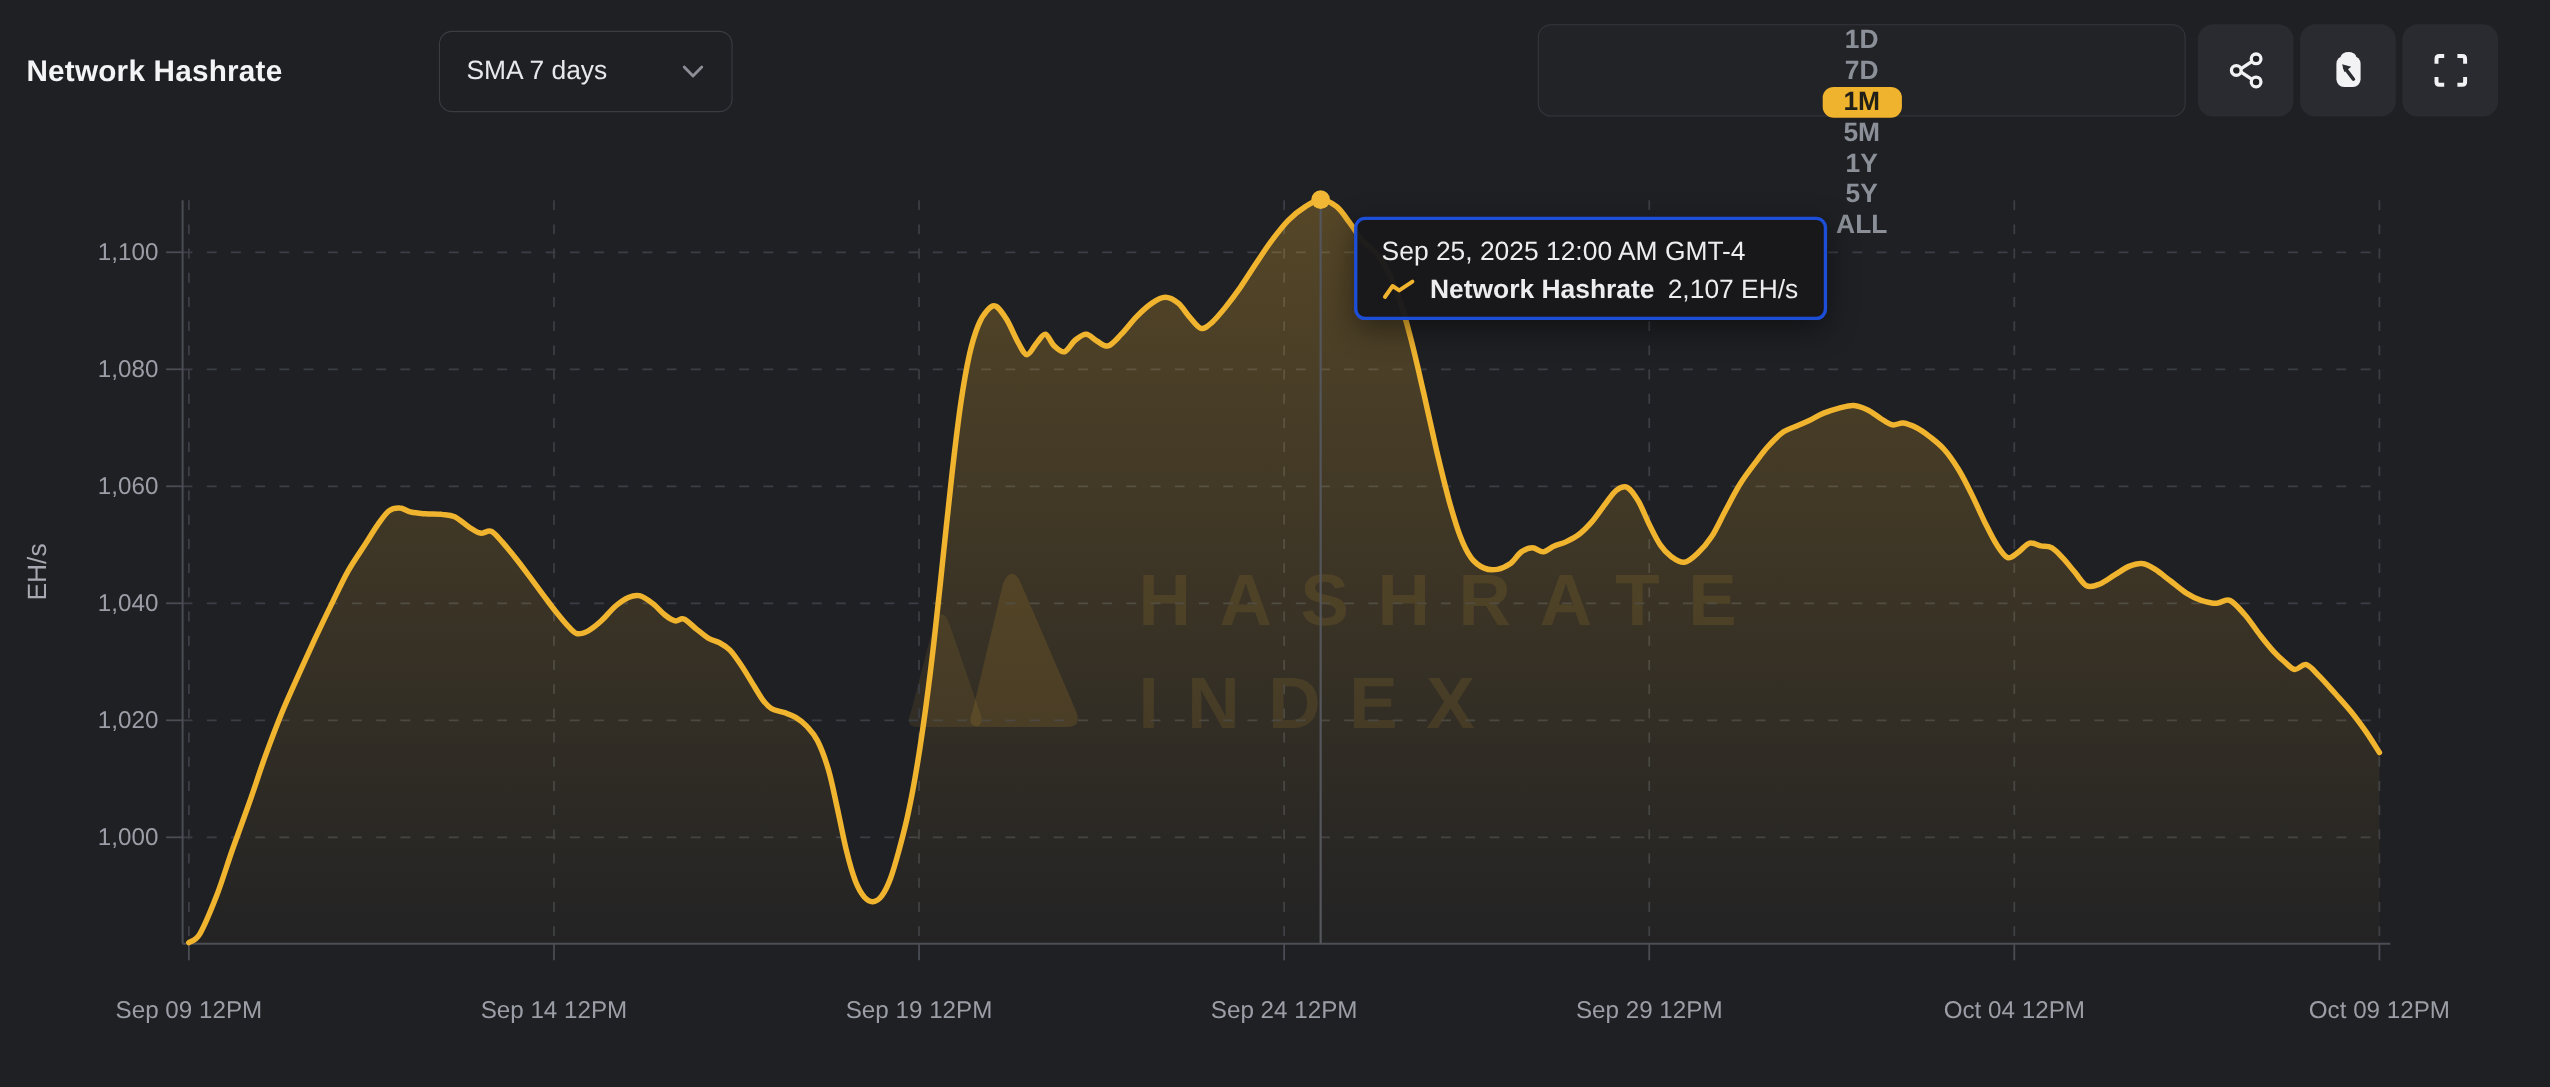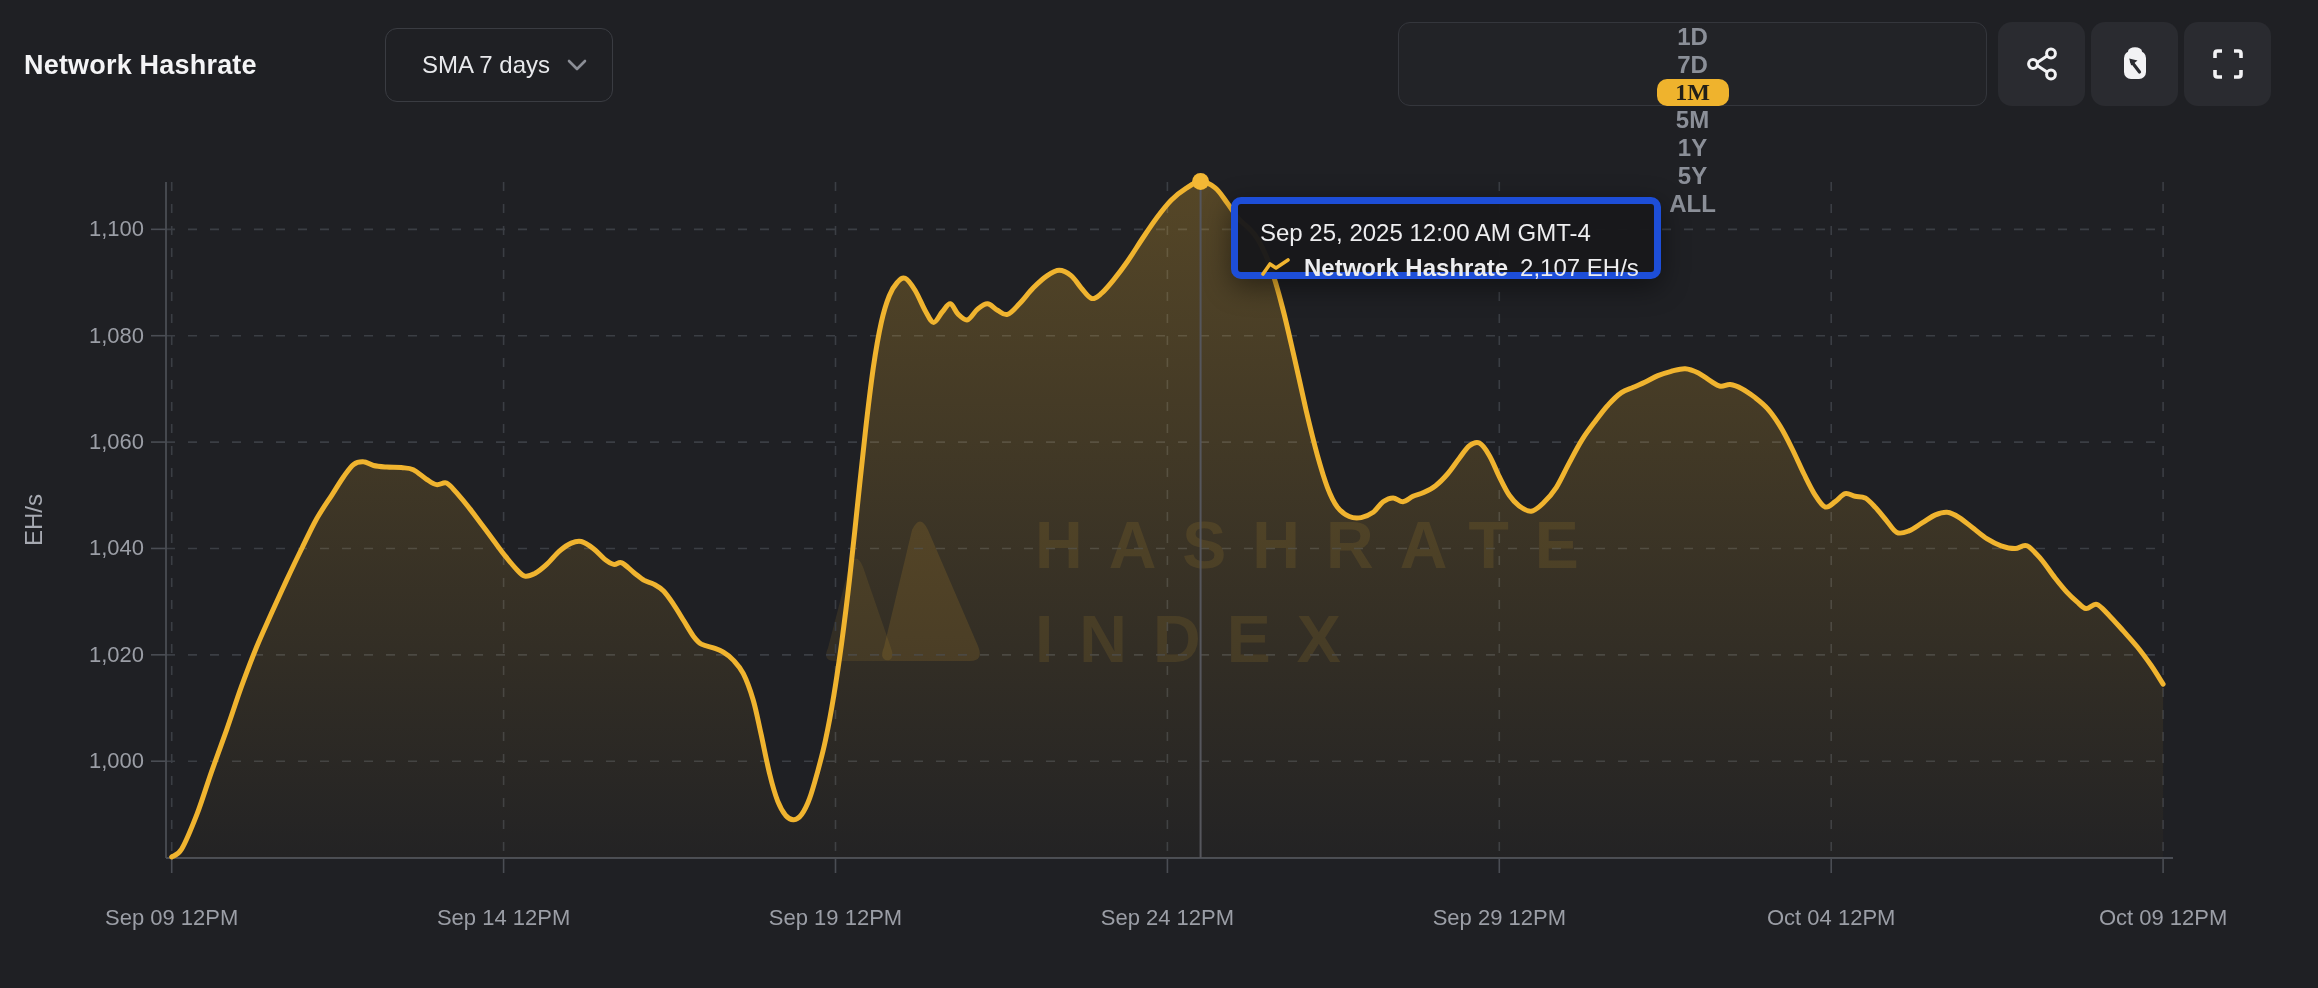--- a/index.html
+++ b/index.html
@@ -1,34 +1,34 @@
 <!DOCTYPE html>
 <html><head>
 <meta charset="utf-8">
 <style>
   html,body{margin:0;padding:0;background:#1f2024;width:2318px;height:988px;overflow:hidden;
     font-family:"Liberation Sans",sans-serif;-webkit-font-smoothing:antialiased;}
   #app{position:relative;width:2318px;height:988px;background:#1f2024;}
   #chart-svg{position:absolute;left:0;top:0;}
   .page-title{position:absolute;left:24px;top:50px;font-size:27px;font-weight:700;color:#f4f4f6;letter-spacing:.2px;}
-  .sma-select{position:absolute;left:385px;top:28px;width:228px;height:74px;border:1.5px solid #3a3c42;
+  .sma-select{position:absolute;left:399px;top:28px;width:267px;height:74px;border:1.5px solid #3a3c42;
     border-radius:12px;display:flex;align-items:center;justify-content:space-between;box-sizing:border-box;
-    padding:0 24px 0 36px;cursor:pointer;background:transparent;}
+    padding:0 24px 0 24px;cursor:pointer;background:transparent;}
   .sma-select .lbl{font-size:24px;color:#e8e9ec;}
   .range-group{position:absolute;left:1398px;top:22px;width:589px;height:84px;border:1px solid #34363c;
     background:#222327;border-radius:12px;display:flex;align-items:center;justify-content:space-between;
     box-sizing:border-box;padding:0 14px;flex-direction:column;}
   .range-btn{height:70px;min-width:72px;padding:0 14px;display:flex;align-items:center;justify-content:center;
     font-size:24px;font-weight:600;color:#8b8f98;border-radius:10px;cursor:pointer;box-sizing:border-box;}
-  .range-btn.active{background:#efb32d;color:#221f18;font-family:Liberation Serif, serif;}
+  .range-btn.active{background:#efb32d;color:#221f18;}
   .icon-btn{position:absolute;top:22px;width:87px;height:84px;background:#2a2b30;border-radius:14px;
     display:flex;align-items:center;justify-content:center;cursor:pointer;}
   #btn-share{left:1998px;} #btn-copy{left:2091px;} #btn-fullscreen{left:2184px;}
-  .tooltip{position:absolute;left:1231px;top:197px;width:430px;height:82px;background:rgba(24,24,27,.97);
-    border:7px solid #1d4ed8;border-radius:10px;box-shadow:0 8px 28px rgba(0,0,0,.45);box-sizing:border-box;
+  .tooltip{position:absolute;left:1231px;top:197px;width:430px;height:94px;background:rgba(24,24,27,.97);
+    border:3px solid #1d4ed8;border-radius:10px;box-shadow:0 8px 28px rgba(0,0,0,.45);box-sizing:border-box;
     padding:12px 22px 10px 22px;z-index:5;}
   .tooltip .row1{font-size:24px;color:#ededef;line-height:34px;white-space:nowrap;}
   .tooltip .row2{display:flex;align-items:center;gap:12px;font-size:24px;color:#ededef;line-height:36px;white-space:nowrap;}
   .tooltip .row2 b{font-weight:700;}
 </style>
 </head>
 <body>
 
 <div id="app">
 

